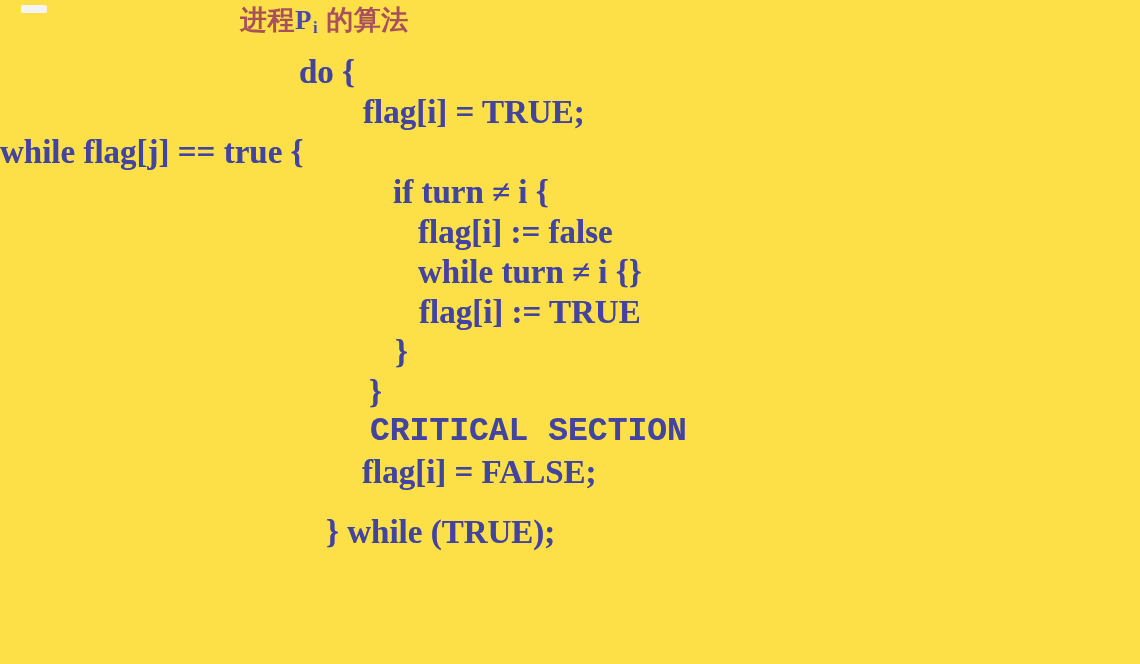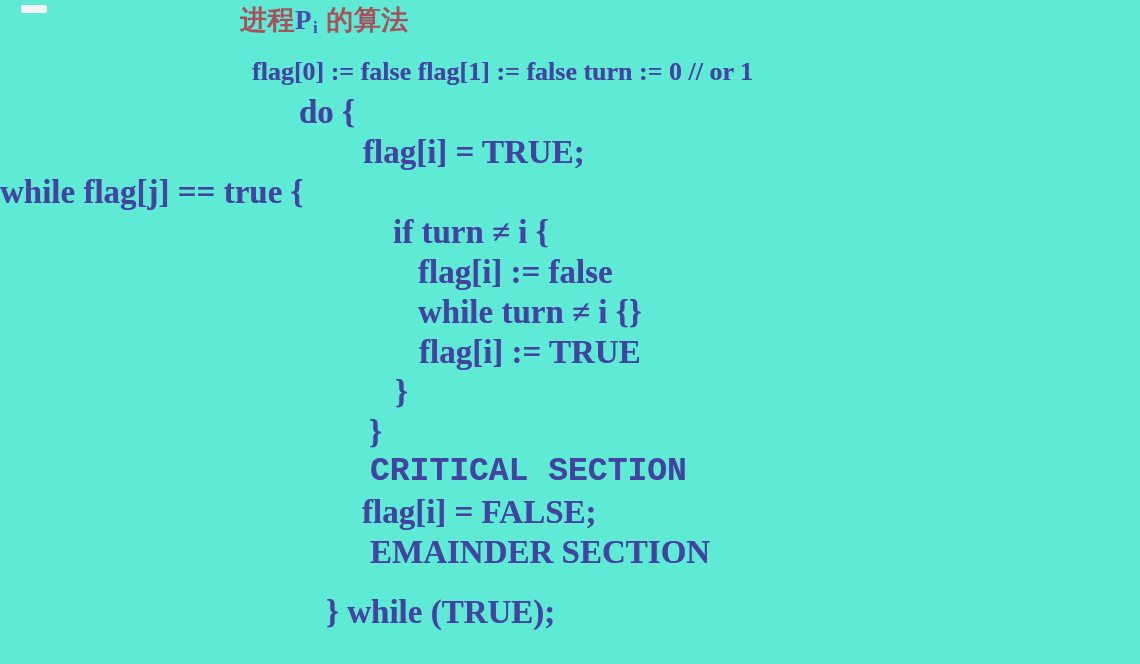--- a/index.html
+++ b/index.html
@@ -74,38 +74,36 @@
     white-space: pre;
     font-weight: 600;
     font-family: "Liberation Serif", "DejaVu Serif", serif;
     text-shadow: 0 0 0.6px rgba(67,67,160,0.5);
   }
   .code-line.l0 { font-size: 26px; }
 </style>
 </head>
 <body>
 
-<div id="slide" style="background: #5eead4;">
+<div id="slide" style="background: #fde047;">
 
   <div class="corner-artifact"></div>
 
   <div class="slide-title" style="color: rgb(168, 81, 92);">
     <span>进程</span><span class="var" style="color: rgb(74, 74, 176);"><span>P</span><sub>i</sub></span><span class="sp"></span><span>的算法</span>
   </div>
 
   <div class="code-block">
-    <div class="code-line l0" style="padding-left: 252px; color: rgb(67, 67, 160);">flag[0] := false flag[1] := false turn := 0 // or 1</div>
     <div class="code-line" style="padding-left: 299px; color: rgb(67, 67, 160);">do {</div>
     <div class="code-line" style="padding-left: 363px; color: rgb(67, 67, 160);">flag[i] = TRUE;</div>
     <div class="code-line" style="color: rgb(67, 67, 160);">while flag[j] == true {</div>
     <div class="code-line" style="padding-left: 393px; color: rgb(67, 67, 160);">if turn ≠ i {</div>
     <div class="code-line" style="padding-left: 418px; color: rgb(67, 67, 160);">flag[i] := false</div>
     <div class="code-line" style="padding-left: 418px; color: rgb(67, 67, 160);">while turn ≠ i {}</div>
     <div class="code-line" style="padding-left: 419px; color: rgb(67, 67, 160);">flag[i] := TRUE</div>
     <div class="code-line" style="padding-left: 395px; color: rgb(67, 67, 160);">}</div>
     <div class="code-line" style="padding-left: 369px; color: rgb(67, 67, 160);">}</div>
     <div class="code-line" style="padding-left: 370px; color: rgb(67, 67, 160); font-family: Liberation Mono, monospace;">CRITICAL SECTION</div>
     <div class="code-line" style="padding-left: 362px; color: rgb(67, 67, 160);">flag[i] = FALSE;</div>
-    <div class="code-line" style="padding-left: 370px; color: rgb(67, 67, 160);">EMAINDER SECTION</div>
     <div class="code-line" style="padding-left: 326px; color: rgb(67, 67, 160); margin-top: 20px;">} while (TRUE);</div>
   </div>
 
 </div>
 
 </body></html>

